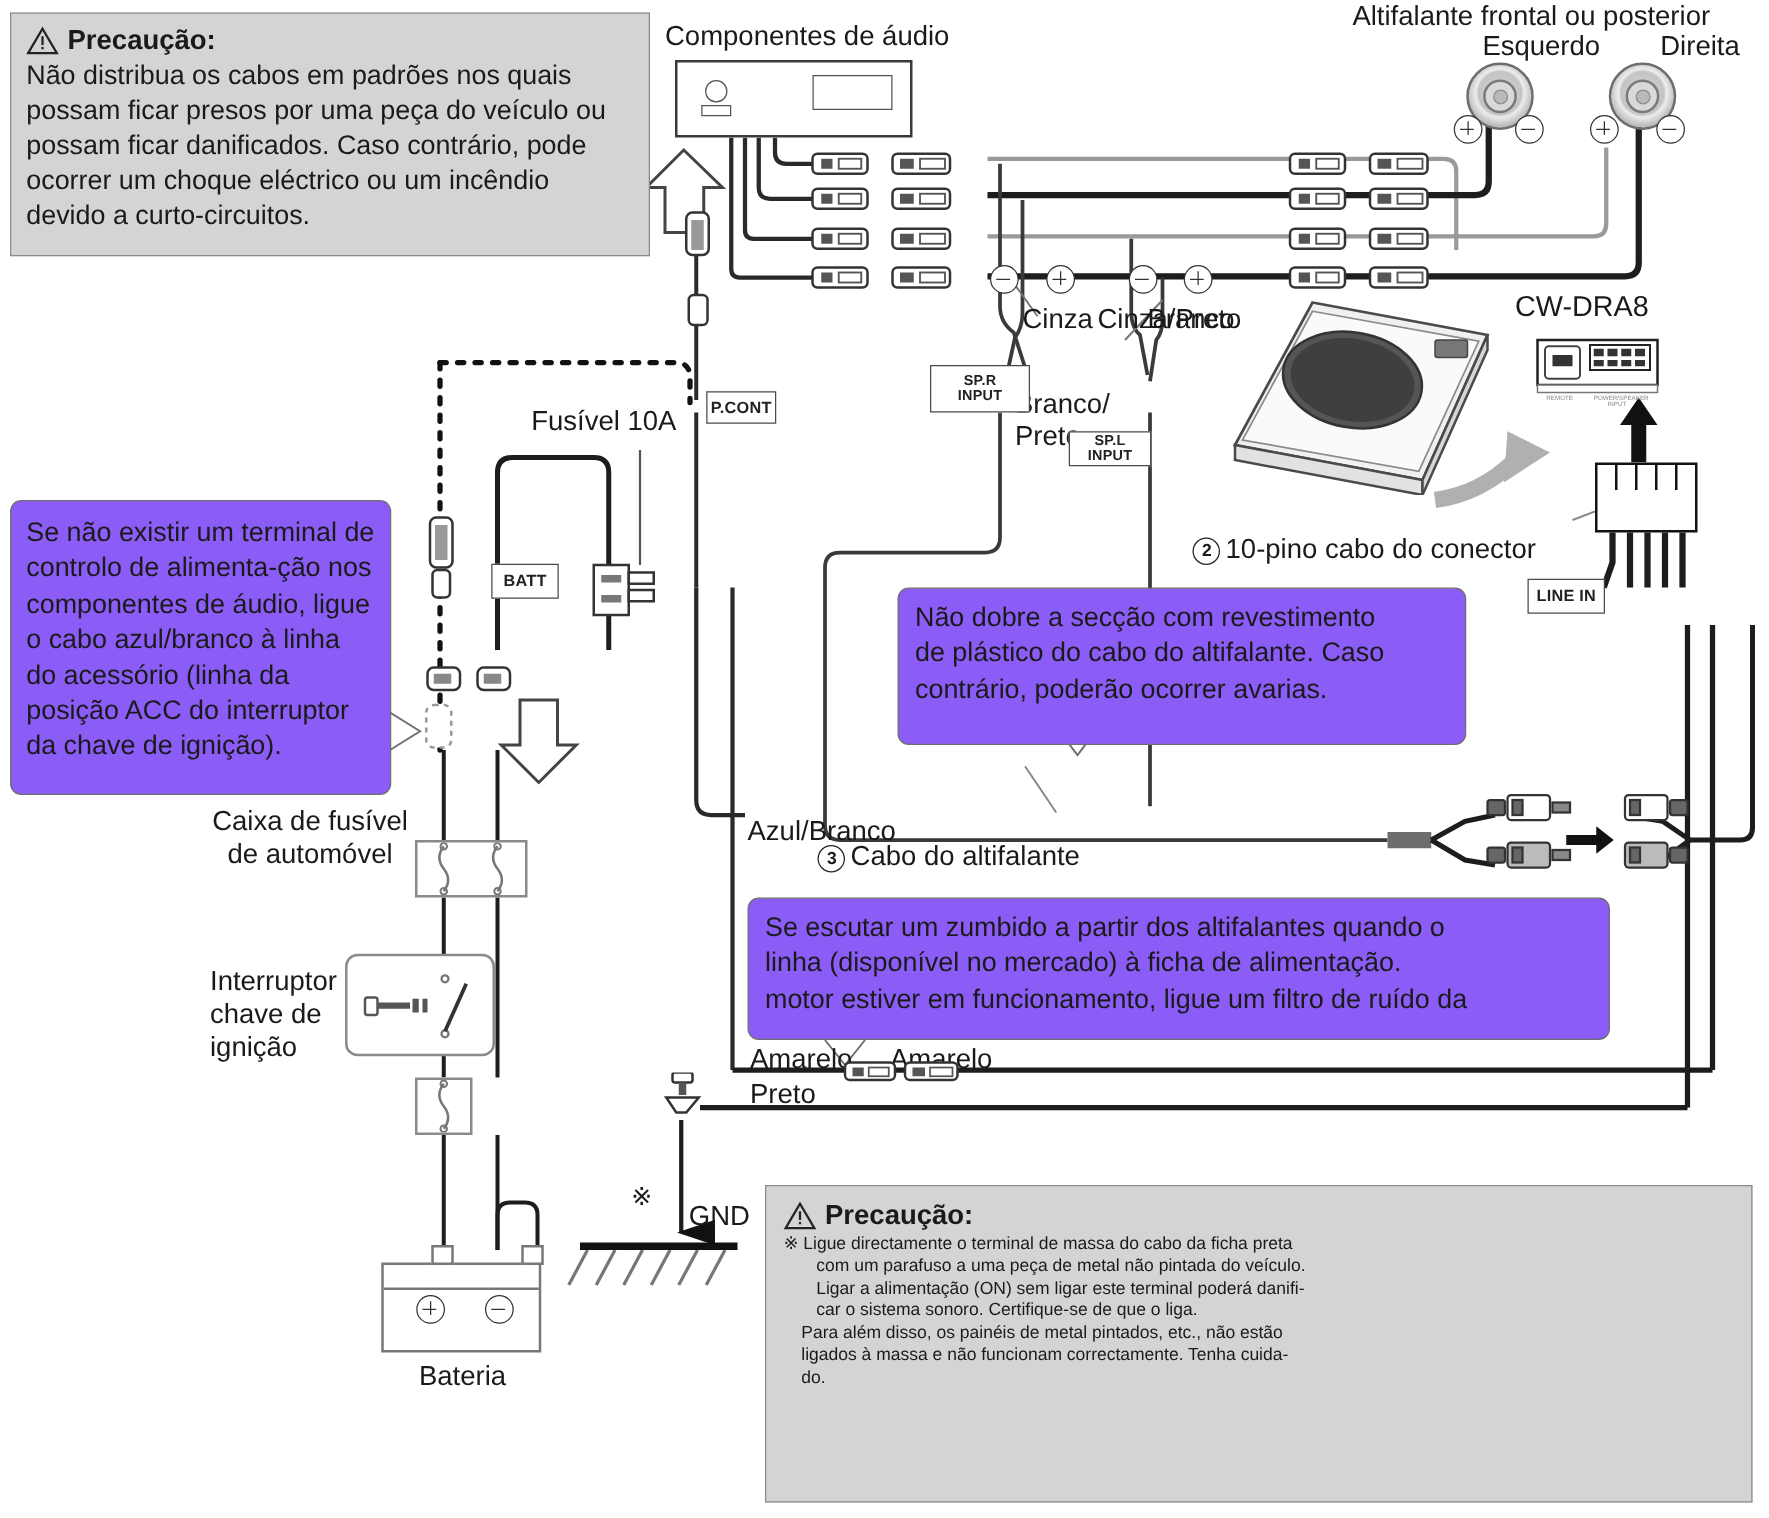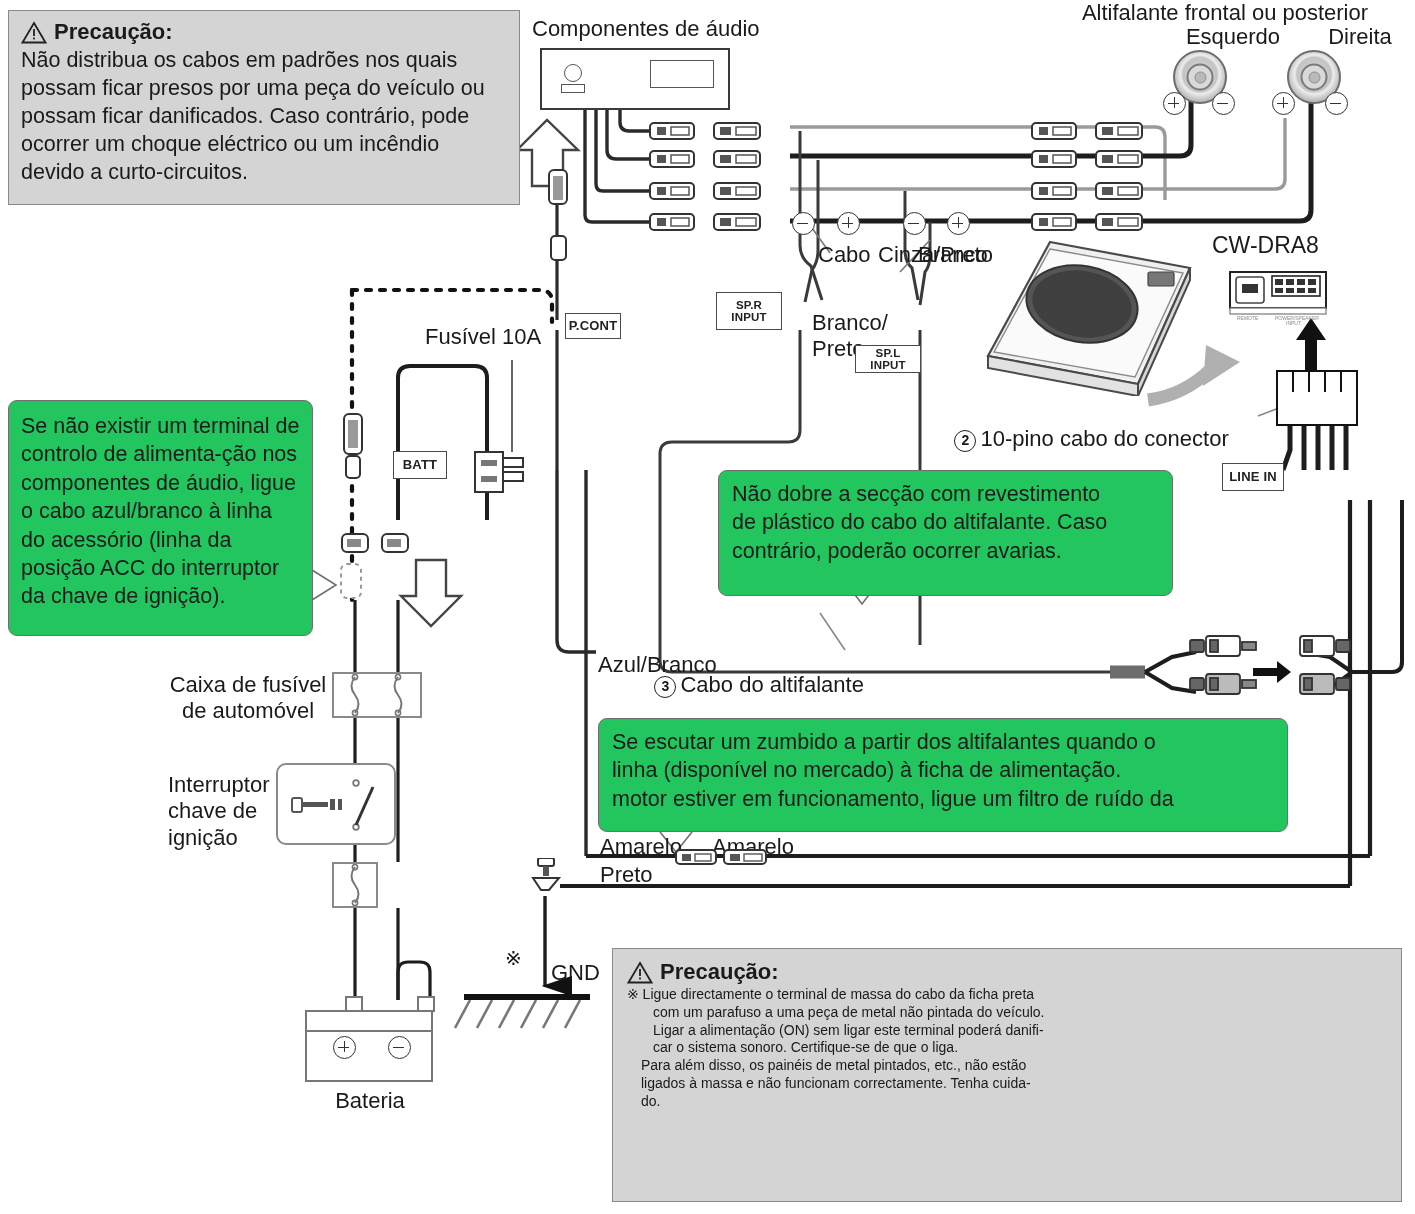--- a/index.html
+++ b/index.html
@@ -8,21 +8,21 @@
   #wires{position:absolute;left:0;top:0;width:1415px;height:1214px;}
 
   
   .caution{
     position:absolute;background:#d4d4d4;border:1px solid #8a8a8a;
     box-sizing:border-box;padding:8px 12px 10px 12px;
   }
   .caution .hd{display:flex;align-items:center;gap:7px;font-weight:bold;font-size:22px;margin-bottom:2px;}
   .caution .body{font-size:21.5px;line-height:1.30;}
   .note{
-    position:absolute;background:#22c55e;border:1.6px solid #6f6f6f;border-radius:9px;
+    position:absolute;background:#8b5cf6;border:1.6px solid #6f6f6f;border-radius:9px;
     box-sizing:border-box;padding:9px 13px;font-size:21.5px;line-height:1.32;
   }
 
   
   .warn-tri{position:relative;display:inline-block;width:26px;height:23px;}
   .warn-tri svg{position:absolute;left:0;top:0;}
 
   
   .wlabel{
     position:absolute;background:#fff;border:1.6px solid #4a4a4a;
@@ -353,27 +353,27 @@
   <div class="pm plus" style="left:1163px;top:92px;"></div>
   <div class="pm" style="left:1212px;top:92px;"></div>
   <div class="pm plus" style="left:1272px;top:92px;"></div>
   <div class="pm" style="left:1325px;top:92px;"></div>
 
   <div class="pm" style="left:792px;top:212px;"></div>
   <div class="pm plus" style="left:837px;top:212px;"></div>
   <div class="pm" style="left:903px;top:212px;"></div>
   <div class="pm plus" style="left:947px;top:212px;"></div>
 
-  <div class="lbl" style="left:818px;top:242px;">Cabo</div>
+  <div class="lbl" style="left:818px;top:242px;">Cinza</div>
   <div class="lbl" style="left:878px;top:242px;">Cinza/Preto</div>
   <div class="lbl" style="left:918px;top:242px;">Branco</div>
   <div class="lbl" style="left:812px;top:310px;white-space:pre-line;">Branco/
 Preto</div>
 
-  <div class="wlabel sm" style="left:716px;top:292px;width:66px;height:38px;white-space:pre-line;">SP.R
+  <div class="wlabel sm" style="left:744px;top:292px;width:80px;height:38px;white-space:pre-line;">SP.R
 INPUT</div>
   <div class="wlabel sm" style="left:855px;top:345px;width:66px;height:28px;white-space:pre-line;">SP.L
 INPUT</div>
 
   <div class="sub" style="left:978px;top:236px;">
     <svg width="228" height="160" viewBox="0 0 228 160">
       <path d="M72,6 L212,32 L160,148 L10,120 Z" fill="#f0f0f0" stroke="#4a4a4a" stroke-width="2.2"></path>
       <path d="M72,13 L205,37 L157,141 L16,116 Z" fill="#fafafa" stroke="#8a8a8a" stroke-width="1.4"></path>
       <ellipse cx="104" cy="68" rx="56" ry="38" transform="rotate(10 104 68)" fill="#555" stroke="#333" stroke-width="2"></ellipse>
       <ellipse cx="104" cy="68" rx="50" ry="33" transform="rotate(10 104 68)" fill="#3f3f3f"></ellipse>
@@ -496,21 +496,21 @@
   </div>
 
   <div style="position:absolute;left:544px;top:168px;">
     <svg width="28" height="110" viewBox="0 0 28 110">
       <rect x="5" y="2" width="18" height="34" rx="5" fill="#fff" stroke="#333" stroke-width="2"></rect>
       <rect x="9" y="8" width="10" height="24" fill="#999"></rect>
       <rect x="7" y="68" width="15" height="24" rx="4" fill="#fff" stroke="#333" stroke-width="2"></rect>
     </svg>
   </div>
 
-  <div class="lbl" style="left:168px;top:672px;white-space:pre-line;text-align:center;width:160px;">Caixa de fusível
+  <div class="lbl" style="left:168px;top:644px;white-space:pre-line;text-align:center;width:160px;">Caixa de fusível
 de automóvel</div>
   <div class="fusebox" style="left:332px;top:672px;width:90px;height:46px;">
     <svg width="86" height="42" viewBox="0 0 86 42" style="position:absolute;left:0;top:0;">
       <path d="M21,3 Q14,12 21,21 Q28,30 21,39" fill="none" stroke="#777" stroke-width="2"></path>
       <path d="M64,3 Q57,12 64,21 Q71,30 64,39" fill="none" stroke="#777" stroke-width="2"></path>
       <circle cx="21" cy="3" r="2.6" fill="none" stroke="#777" stroke-width="1.6"></circle>
       <circle cx="21" cy="39" r="2.6" fill="none" stroke="#777" stroke-width="1.6"></circle>
       <circle cx="64" cy="3" r="2.6" fill="none" stroke="#777" stroke-width="1.6"></circle>
       <circle cx="64" cy="39" r="2.6" fill="none" stroke="#777" stroke-width="1.6"></circle>
     </svg>

